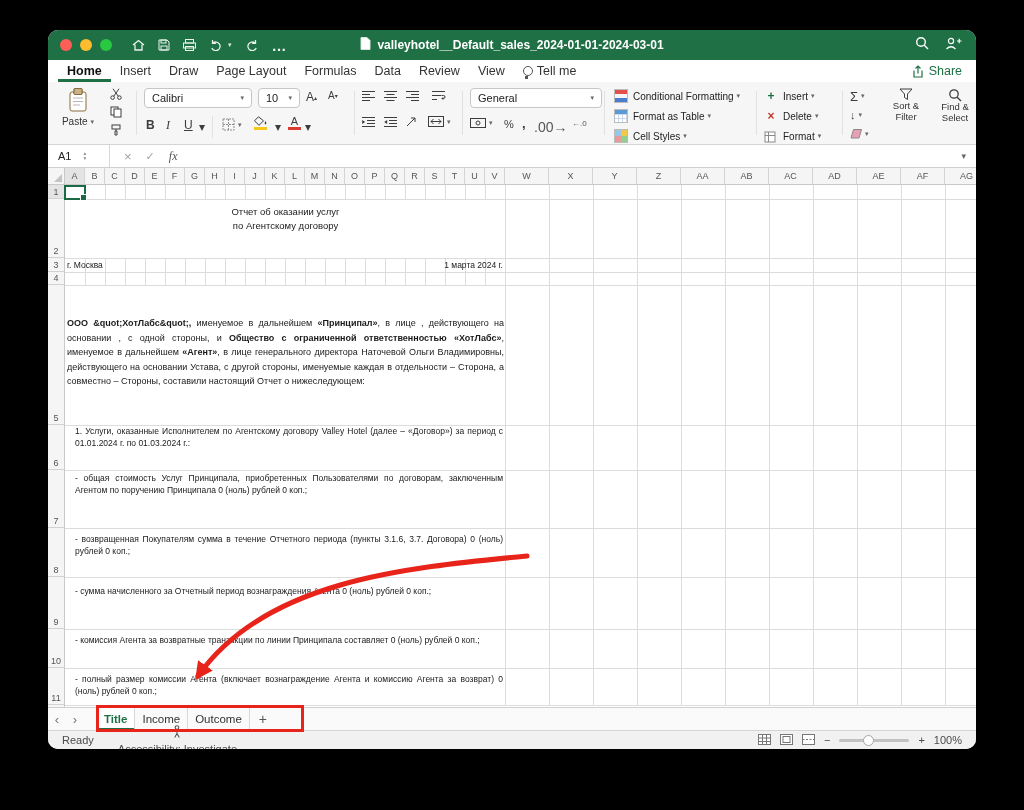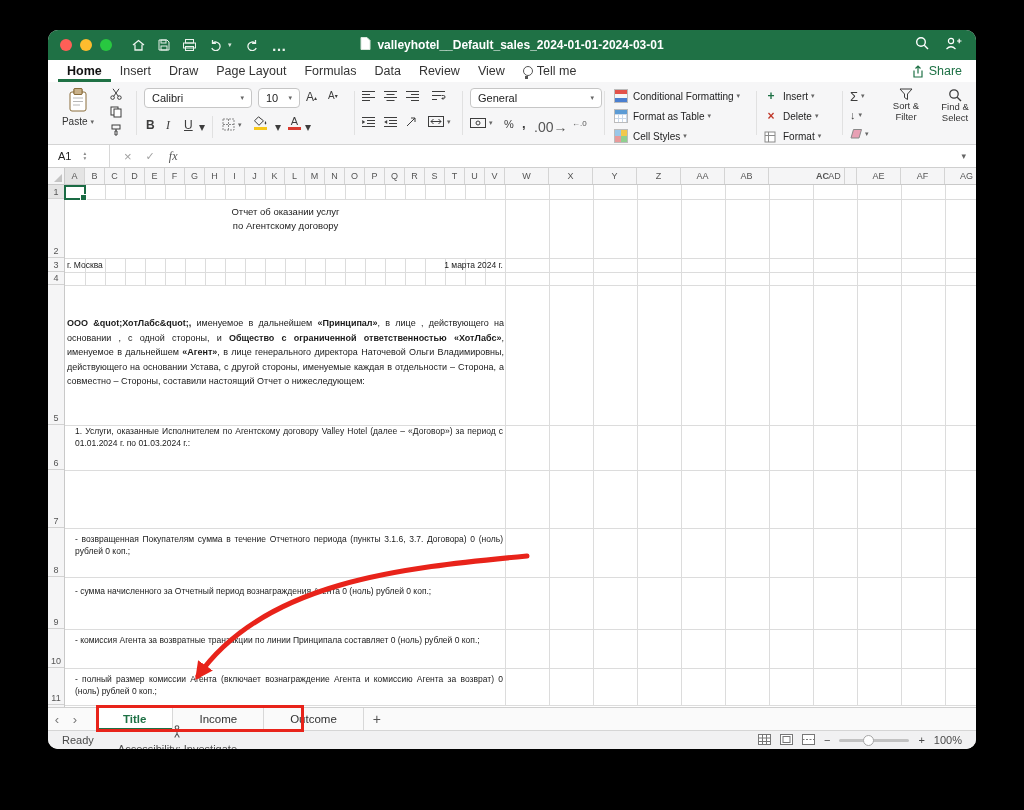--- a/index.html
+++ b/index.html
@@ -70,21 +70,21 @@
   .ttl{left:19px;top:20px;width:437px;text-align:center;font-size:9.5px;line-height:14px;}
   .city{left:19px;top:75px;font-size:8.5px;}
   .date{left:19px;top:75px;width:436px;text-align:right;font-size:8.5px;}
   .para{left:19px;top:131px;width:437px;font-size:9px;line-height:14.5px;text-align:justify;}
   .bld{font-weight:bold;}
   .item{left:27px;width:428px;font-size:8.5px;line-height:12px;text-align:justify;}
   
   .sheettabs{position:absolute;top:677px;left:0;width:928px;height:23px;background:#fafafa;border-top:1px solid #cfcfcf;display:flex;align-items:stretch;font-size:11.5px;box-sizing:border-box;}
   .nav{width:18px;display:flex;align-items:center;justify-content:center;color:#777;font-size:13px;}
   #sheet-tabs{display:flex;margin-left:12px;}
-  .stab{padding:0 26px;display:flex;align-items:center;border-right:1px solid #d8d8d8;color:#333;background:#fafafa;}
+  .stab{padding:0 7px;display:flex;align-items:center;border-right:1px solid #d8d8d8;color:#333;background:#fafafa;}
   .stab:first-child{border-left:1px solid #d8d8d8;}
   .stab.active{background:#fff;color:#1e7145;font-weight:700;box-shadow:inset 0 -2px 0 #1e7145;}
   .addtab{width:26px;display:flex;align-items:center;justify-content:center;color:#555;font-size:14px;}
   
   .statusbar{position:absolute;top:700px;left:0;width:928px;height:19px;background:#f1f1f2;border-top:1px solid #d5d5d5;display:flex;align-items:center;font-size:11px;color:#4a4a4a;box-sizing:border-box;}
   .sb-ready{margin-left:14px;}
   .sb-acc{margin-left:24px;display:flex;align-items:center;gap:5px;flex-direction:column;}
   .sb-right{position:absolute;right:14px;display:flex;align-items:center;gap:9px;}
   .ztrack{position:relative;width:70px;height:3px;background:#c2c2c2;border-radius:2px;}
   .zknob{position:absolute;left:24px;top:-4px;width:11px;height:11px;background:#fff;border:1px solid #a5a5a5;border-radius:50%;box-sizing:border-box;}
@@ -463,21 +463,21 @@
           <div class="colcell" style="left: 377px; width: 20px;">S</div>
           <div class="colcell" style="left: 397px; width: 20px;">T</div>
           <div class="colcell" style="left: 417px; width: 20px;">U</div>
           <div class="colcell" style="left: 437px; width: 20px;">V</div>
           <div class="colcell" style="left: 457px; width: 44px;">W</div>
           <div class="colcell" style="left: 501px; width: 44px;">X</div>
           <div class="colcell" style="left: 545px; width: 44px;">Y</div>
           <div class="colcell" style="left: 589px; width: 44px;">Z</div>
           <div class="colcell" style="left: 633px; width: 44px;">AA</div>
           <div class="colcell" style="left: 677px; width: 44px;">AB</div>
-          <div class="colcell" style="left: 753px; width: 44px; font-weight: bold;">AC</div>
+          <div class="colcell" style="left: 721px; width: 44px;">AC</div>
           <div class="colcell" style="left: 765px; width: 44px;">AD</div>
           <div class="colcell" style="left: 809px; width: 44px;">AE</div>
           <div class="colcell" style="left: 853px; width: 44px;">AF</div>
           <div class="colcell" style="left: 897px; width: 44px;">AG</div>
         </div>
     </div>
 
     <div class="grid">
       <div id="vlines">
           <div class="vl" style="left: 37px;"></div>
@@ -544,20 +544,21 @@
       <div class="sel"></div>
 
       <div class="cellblock ttl">
         <div>Отчет об оказании услуг</div>
         <div>по Агентскому договору</div>
       </div>
       <div class="cellblock city">г. Москва</div>
       <div class="cellblock date">1 марта 2024 г.</div>
       <div class="cellblock para"><span class="bld">ООО &amp;quot;ХотЛабс&amp;quot;,</span><span> именуемое в дальнейшем </span><span class="bld">«Принципал»</span><span>, в лице , действующего на основании , с одной стороны, и </span><span class="bld">Общество с ограниченной ответственностью «ХотЛабс»</span><span>, именуемое в дальнейшем </span><span class="bld">«Агент»</span><span>, в лице генерального директора Наточевой Ольги Владимировны, действующего на основании Устава, с другой стороны, именуемые каждая в отдельности – Сторона, а совместно – Стороны, составили настоящий Отчет о нижеследующем:</span></div>
       <div class="cellblock item" style="top:240px">1. Услуги, оказанные Исполнителем по Агентскому договору Valley Hotel (далее – «Договор») за период с 01.01.2024 г. по 01.03.2024 г.:</div>
+      <div class="c ellblock cellblock item" style="top:287px">- общая стоимость Услуг Принципала, приобретенных Пользователями по договорам, заключенным Агентом по поручению Принципала 0 (ноль) рублей 0 коп.;</div>
       <div class="cellblock item" style="top:348px">- возвращенная Покупателям сумма в течение Отчетного периода (пункты 3.1.6, 3.7. Договора) 0 (ноль) рублей 0 коп.;</div>
       <div class="cellblock item" style="top:400px">- сумма начисленного за Отчетный период вознаграждения Агента 0 (ноль) рублей 0 коп.;</div>
       <div class="cellblock item" style="top:449px">- комиссия Агента за возвратные транзакции по линии Принципала составляет 0 (ноль) рублей 0 коп.;</div>
       <div class="cellblock item" style="top:488px">- полный размер комиссии Агента (включает вознаграждение Агента и комиссию Агента за возврат) 0 (ноль) рублей 0 коп.;</div>
     </div>
 
     <div class="sheettabs">
       <span class="nav">‹</span>
       <span class="nav">›</span>
       <div id="sheet-tabs">

